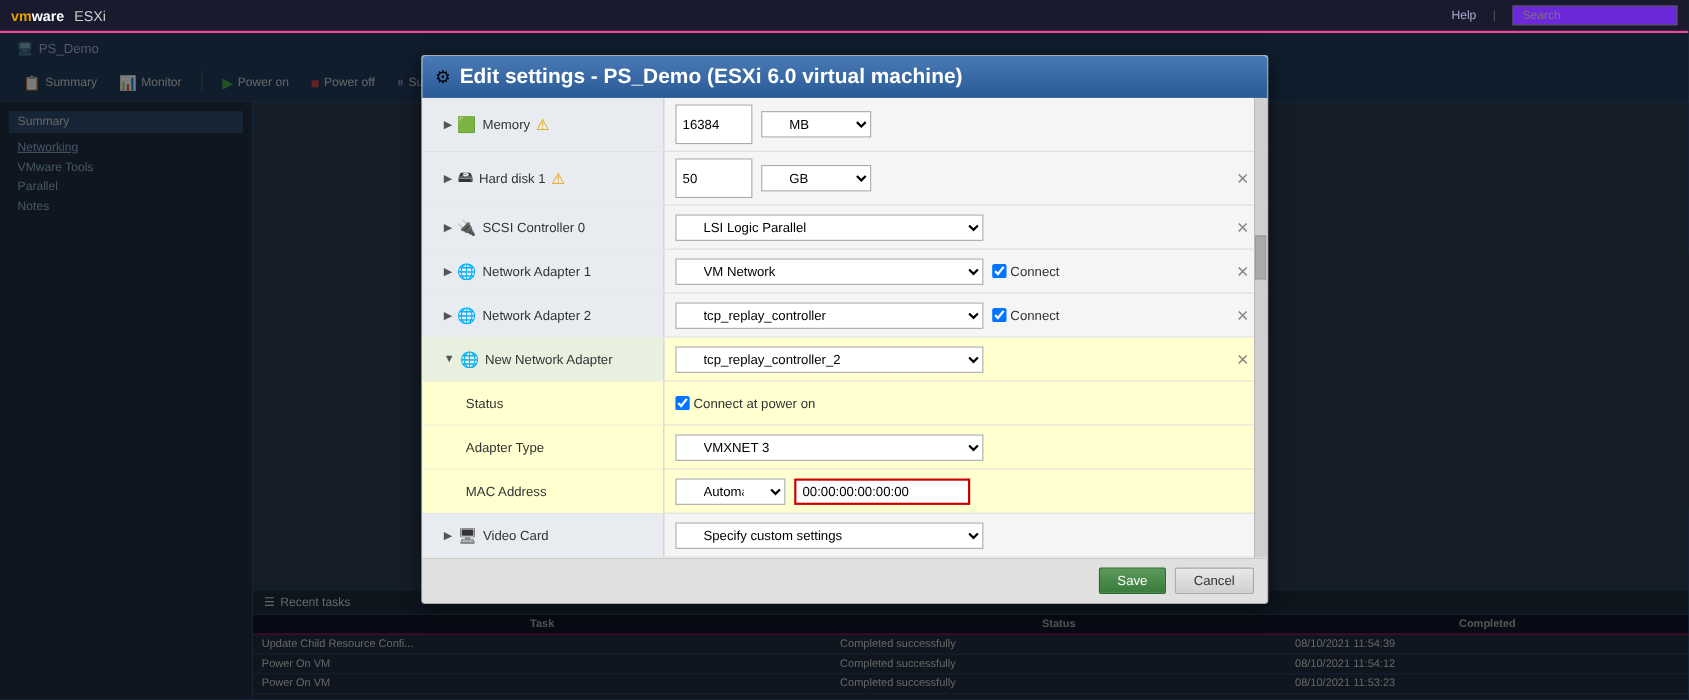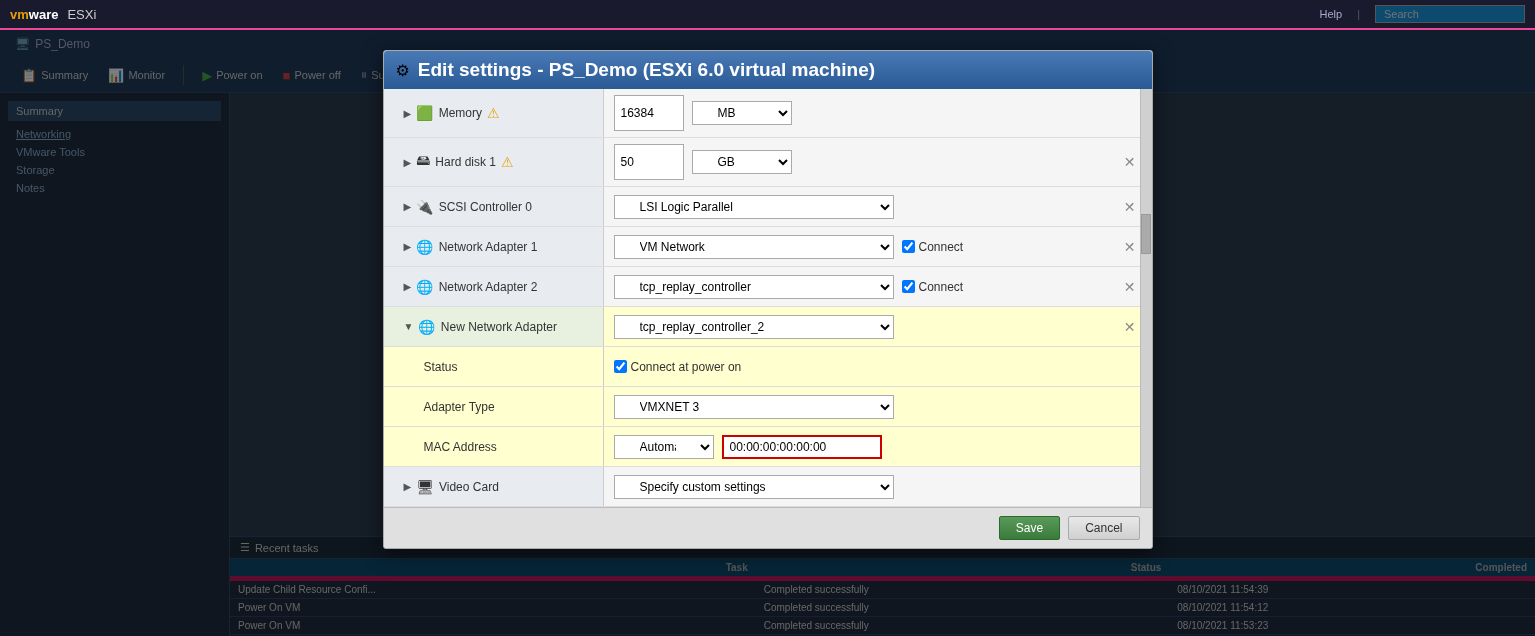--- a/index.html
+++ b/index.html
@@ -30,21 +30,21 @@
     }
     .header-right {
       margin-left: auto;
       display: flex;
       align-items: center;
       gap: 15px;
       color: #ccc;
       font-size: 11px;
     }
     .search-box {
-      background: #0c4a6e;
+      background: #6d28d9;
       border: 1px solid #555;
       color: #ccc;
       padding: 2px 8px;
       width: 150px;
       font-size: 11px;
     }
 
     
     .main-bg {
       position: absolute;
@@ -120,26 +120,26 @@
       padding: 4px 10px;
       color: #ccc;
       font-size: 11px;
       border-bottom: 1px solid #2a4a6a;
       display: flex;
       align-items: center;
       gap: 5px;
     }
     .tasks-table { width: 100%; border-collapse: collapse; }
     .tasks-table th {
-      background: #0c4a6e;
+      background: #0f172a;
       color: #aaa;
       font-size: 10px;
       padding: 3px 8px;
-      text-align: right;
-      border-bottom: 5px solid #be185d;
+      text-align: center;
+      border-bottom: 1px solid #be185d;
     }
     .tasks-table td {
       color: #ccc;
       font-size: 10px;
       padding: 3px 8px;
       border-bottom: 1px solid #2a4060;
     }
     .completed-text { color: #4aaa4a; }
 
     
@@ -385,21 +385,21 @@
       <span class="icon">⚙️</span>
       <span>Actions</span>
     </div>
   </div>
 
   <div class="left-panel">
     <div style="padding: 8px; color: #8aaccc; font-size: 11px;">
       <div style="padding: 4px 8px; color:#ccc; background:#2a4a6a; margin-bottom:4px; cursor:pointer;">Summary</div>
       <div style="padding:3px 8px; cursor:pointer;text-decoration:underline;">Networking</div>
       <div style="padding:3px 8px; cursor:pointer;">VMware Tools</div>
-      <div style="padding:3px 8px; cursor:pointer;">Storage</div>
+      <div style="padding:3px 8px; cursor:pointer;">Parallel</div>
       <div style="padding:3px 8px; cursor:pointer;">Notes</div>
     </div>
   </div>
 
   <div class="recent-tasks">
     <div class="recent-tasks-header">
       <span>☰</span>
       <span>Recent tasks</span>
     </div>
     <table class="tasks-table">

